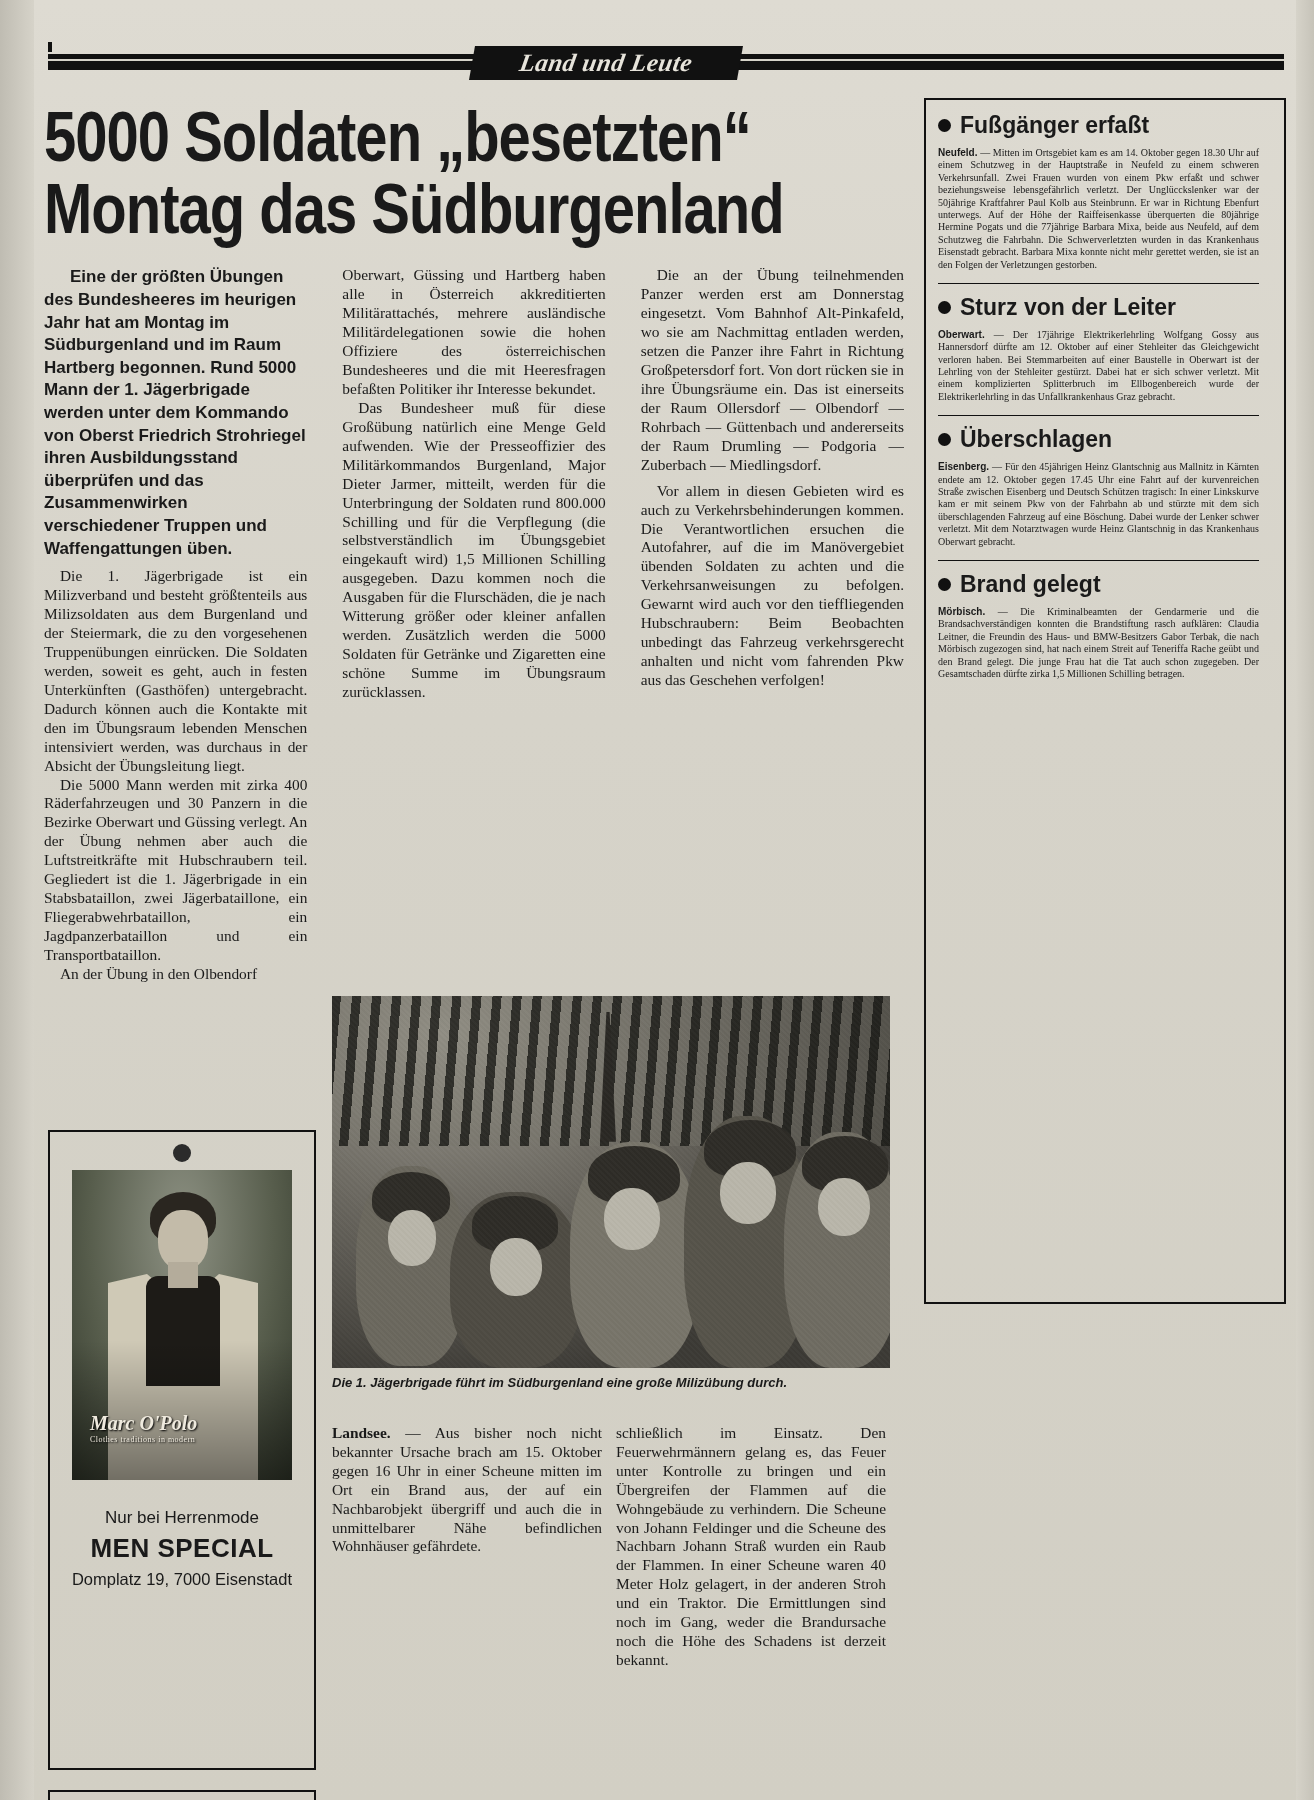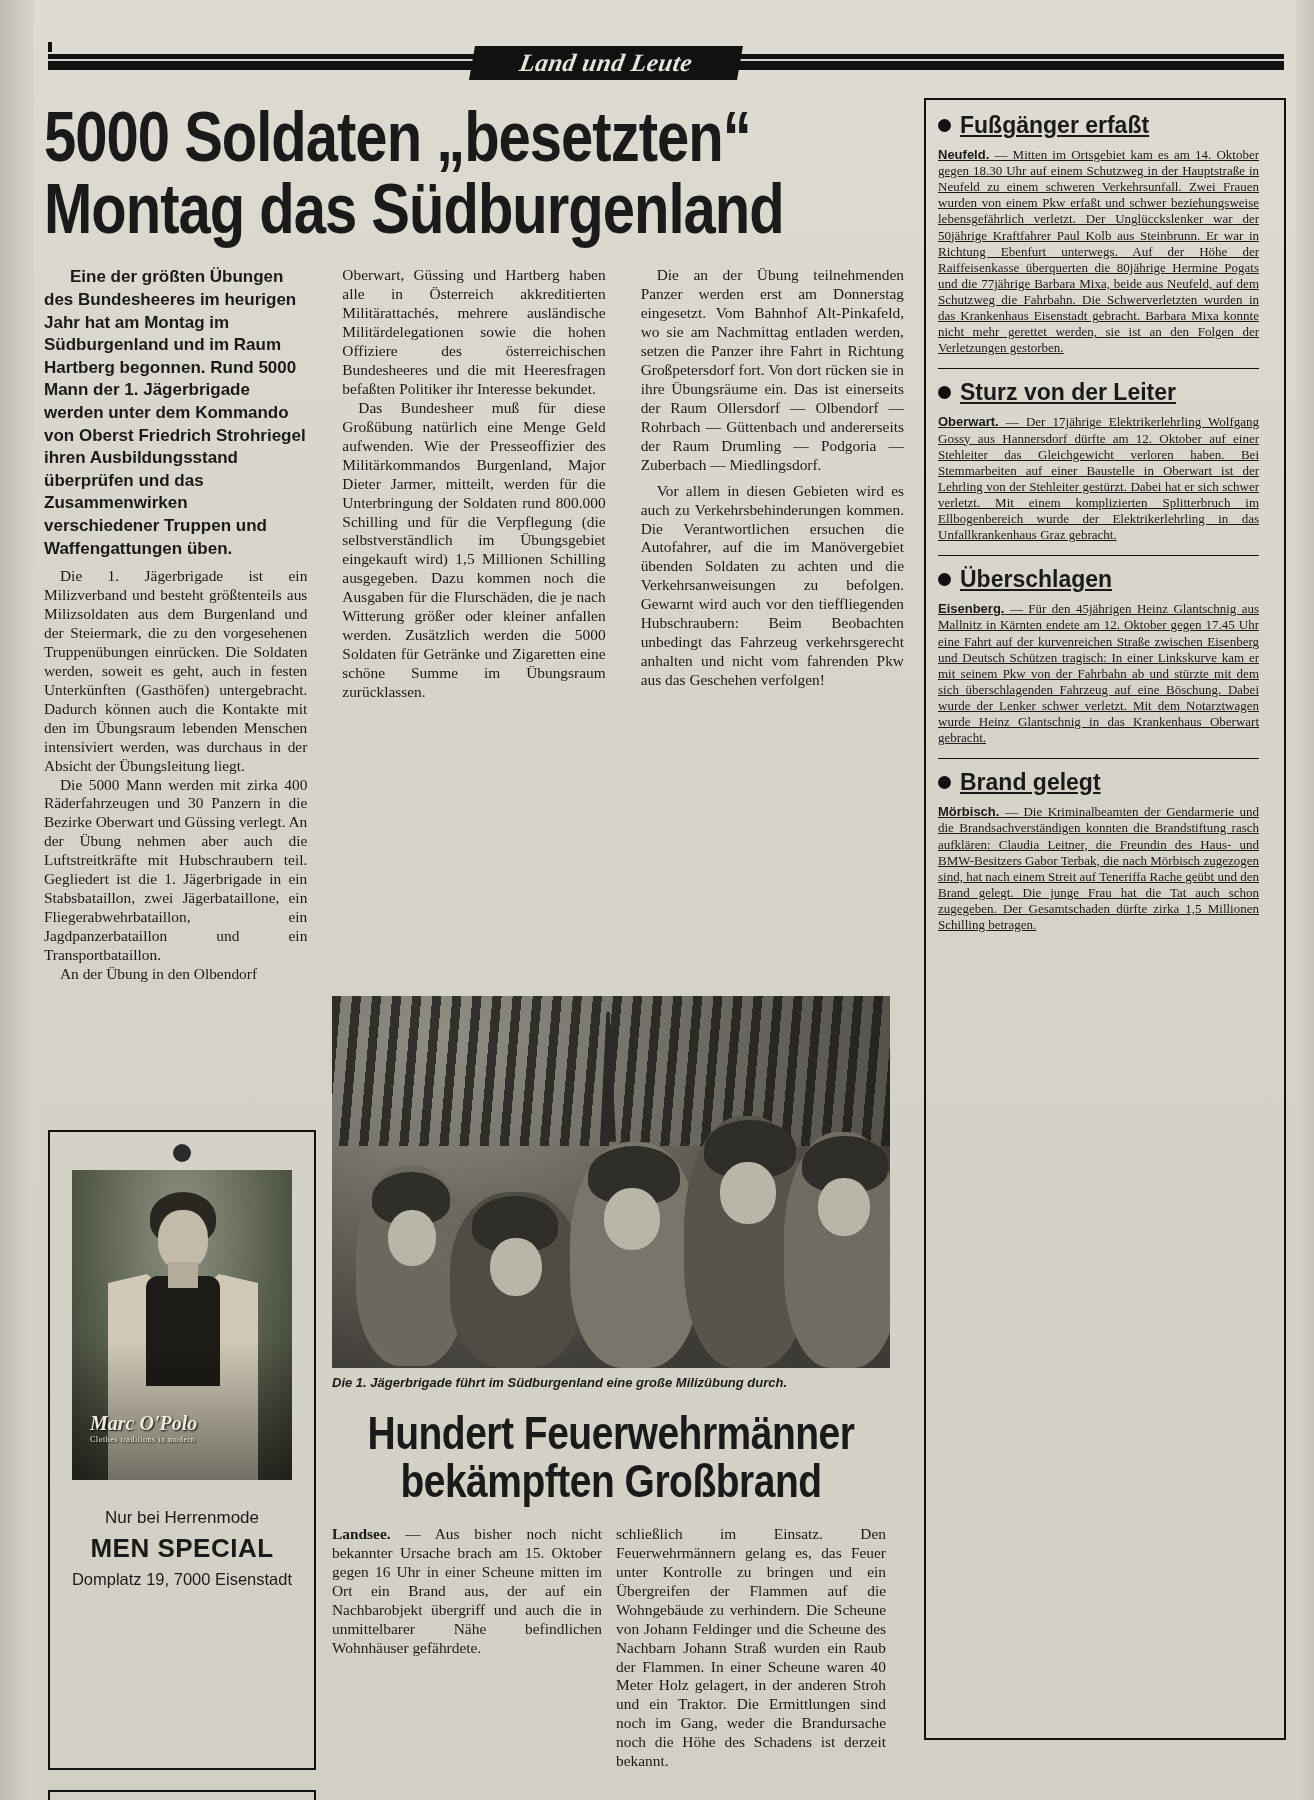--- a/index.html
+++ b/index.html
@@ -46,21 +46,21 @@
     transform:skewX(0deg);
   }
   .mast-tick{position:absolute;left:8px;top:16px;width:4px;height:10px;background:#111;}
 
   
   .body-wrap{position:relative;margin-top:4px;}
   .leftblock{position:absolute;left:4px;top:0;width:860px;}
   .rightcol{
     position:absolute;left:884px;top:8px;width:362px;
     border:2px solid #111;padding:10px 25px 10px 12px;
-    box-sizing:border-box;height:1642px;text-decoration:underline;
+    box-sizing:border-box;height:1206px;
   }
 
   
   h1.headline{
     font-family:"Liberation Sans",sans-serif;
     font-weight:bold;
     font-size:58px;
     line-height:1.02;
     letter-spacing:-1px;
     margin:10px 0 16px 0;
@@ -157,21 +157,21 @@
     font-family:"Liberation Sans",sans-serif;font-weight:bold;font-size:14.5px;letter-spacing:.3px;
   }
 
   
   .brief-head{
     display:flex;align-items:center;gap:9px;
     font-family:"Liberation Sans",sans-serif;font-weight:bold;font-size:23px;
     margin:2px 0 8px 0;white-space:nowrap;overflow:hidden;
   }
   .brief-head .bullet{width:13px;height:13px;border-radius:50%;background:#111;flex:none;}
-  .brief p{font-size:13px;line-height:1.24;}
+  .brief p{font-size:10px;line-height:1.24;}
   .brief p b{font-family:"Liberation Sans",sans-serif;}
   .hr-thin{border:0;border-top:1.5px solid #111;margin:12px 0 10px 0;}
 </style>
 </head>
 <body>
 
 <div class="page">
   <div class="edge-left"></div>
   <div class="edge-right"></div>
 
@@ -234,26 +234,20 @@
               <div class="helm h4"></div>
               <div class="face f4"></div>
             <div class="soldier s5"></div>
               <div class="helm h5"></div>
               <div class="face f5"></div>
             <div class="grain"></div>
           </div>
           <div class="caption">Die 1. Jägerbrigade führt im Südburgenland eine große Milizübung durch.</div>
         </div>
 
-        <div class="h2wrap">
-          <h2 class="headline2">
-            <span>Hundert Feuerwehrmänner</span><br>
-            <span>bekämpften Großbrand</span>
-          </h2>
-        </div>
 
         <div class="bottom2">
           <div class="bcol">
             <p><b>Landsee.</b><span> — Aus bisher noch nicht bekannter Ursache brach am 15. Oktober gegen 16 Uhr in einer Scheune mitten im Ort ein Brand aus, der auf ein Nachbarobjekt übergriff und auch die in unmittelbarer Nähe befindlichen Wohnhäuser gefährdete.</span></p>
             <div class="gap"></div>
           </div>
           <div class="bcol">
             <p>schließlich im Einsatz. Den Feuerwehrmännern gelang es, das Feuer unter Kontrolle zu bringen und ein Übergreifen der Flammen auf die Wohngebäude zu verhindern. Die Scheune von Johann Feldinger und die Scheune des Nachbarn Johann Straß wurden ein Raub der Flammen. In einer Scheune waren 40 Meter Holz gelagert, in der anderen Stroh und ein Traktor. Die Ermittlungen sind noch im Gang, weder die Brandursache noch die Höhe des Schadens ist derzeit bekannt.</p>
           </div>
         </div>

